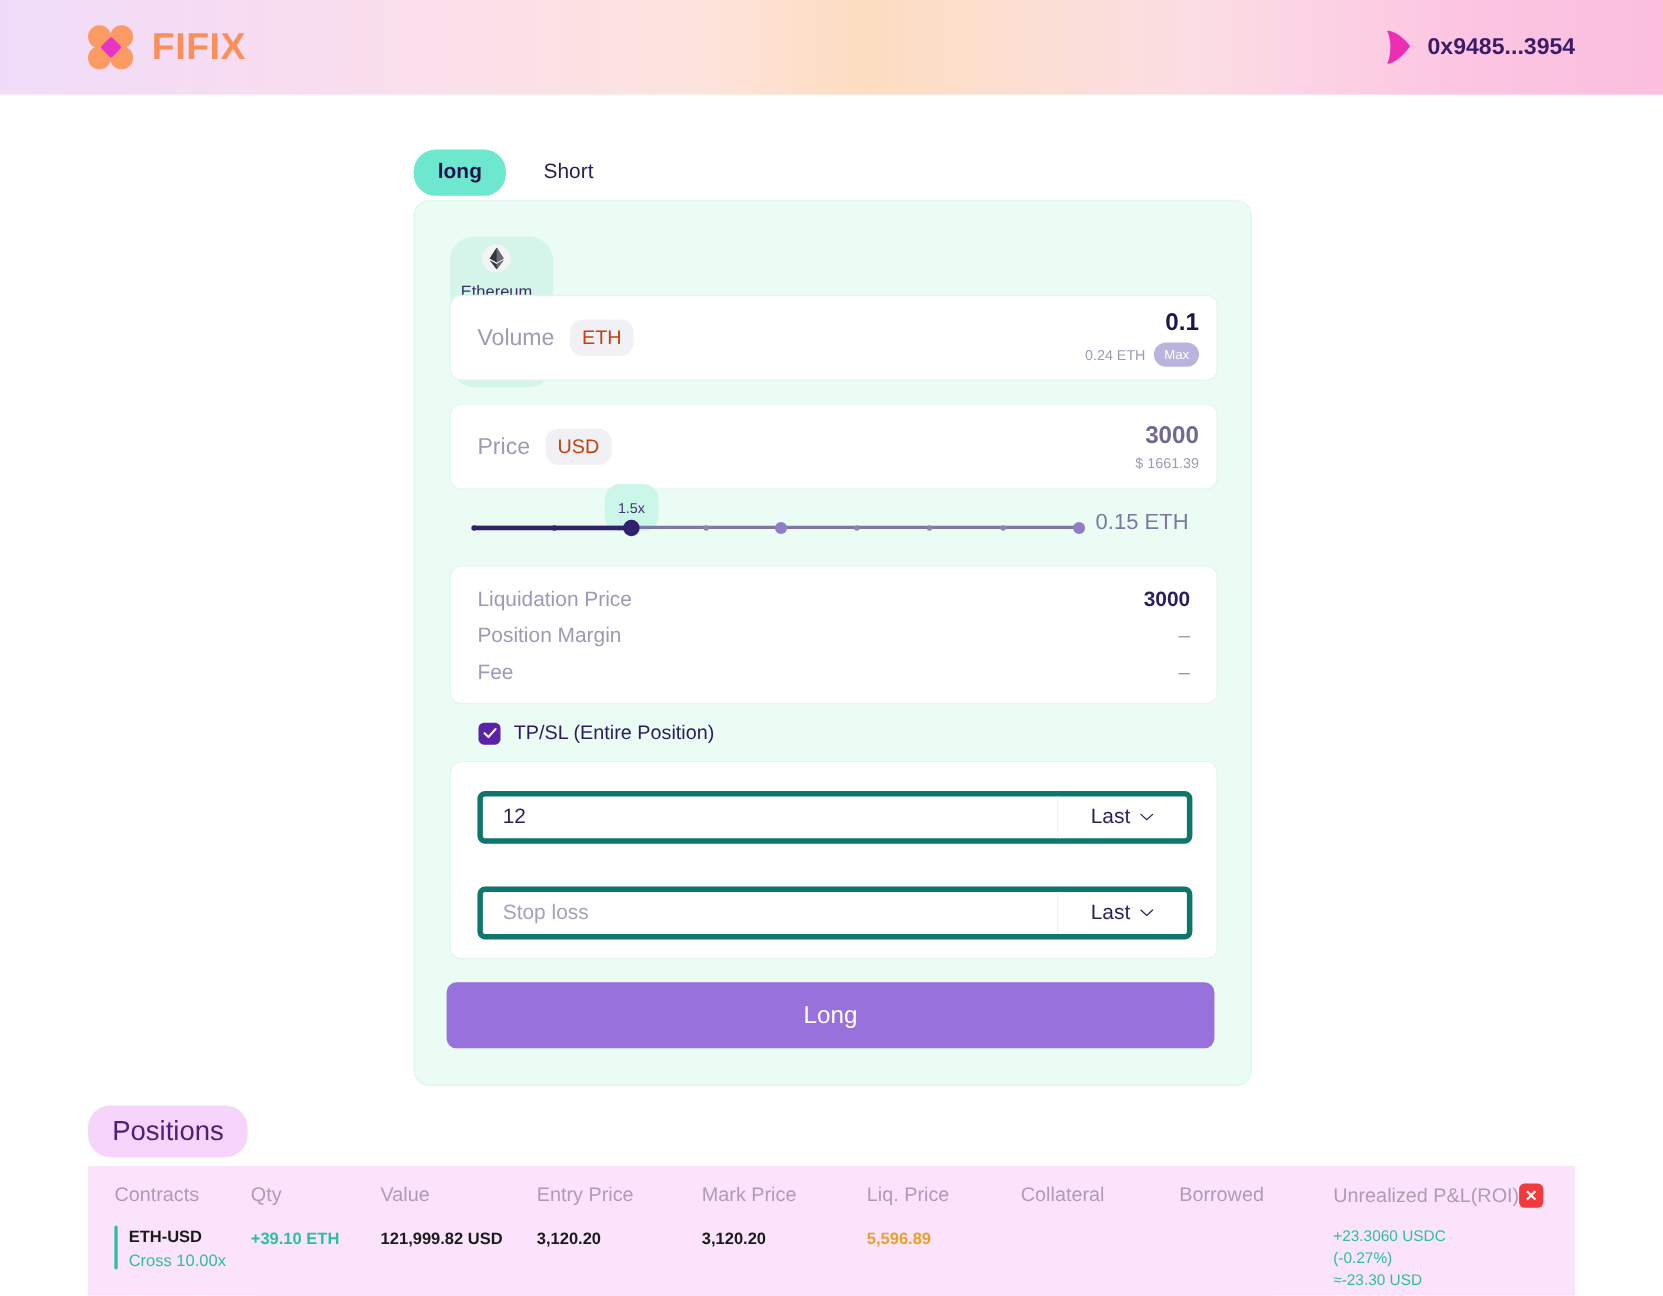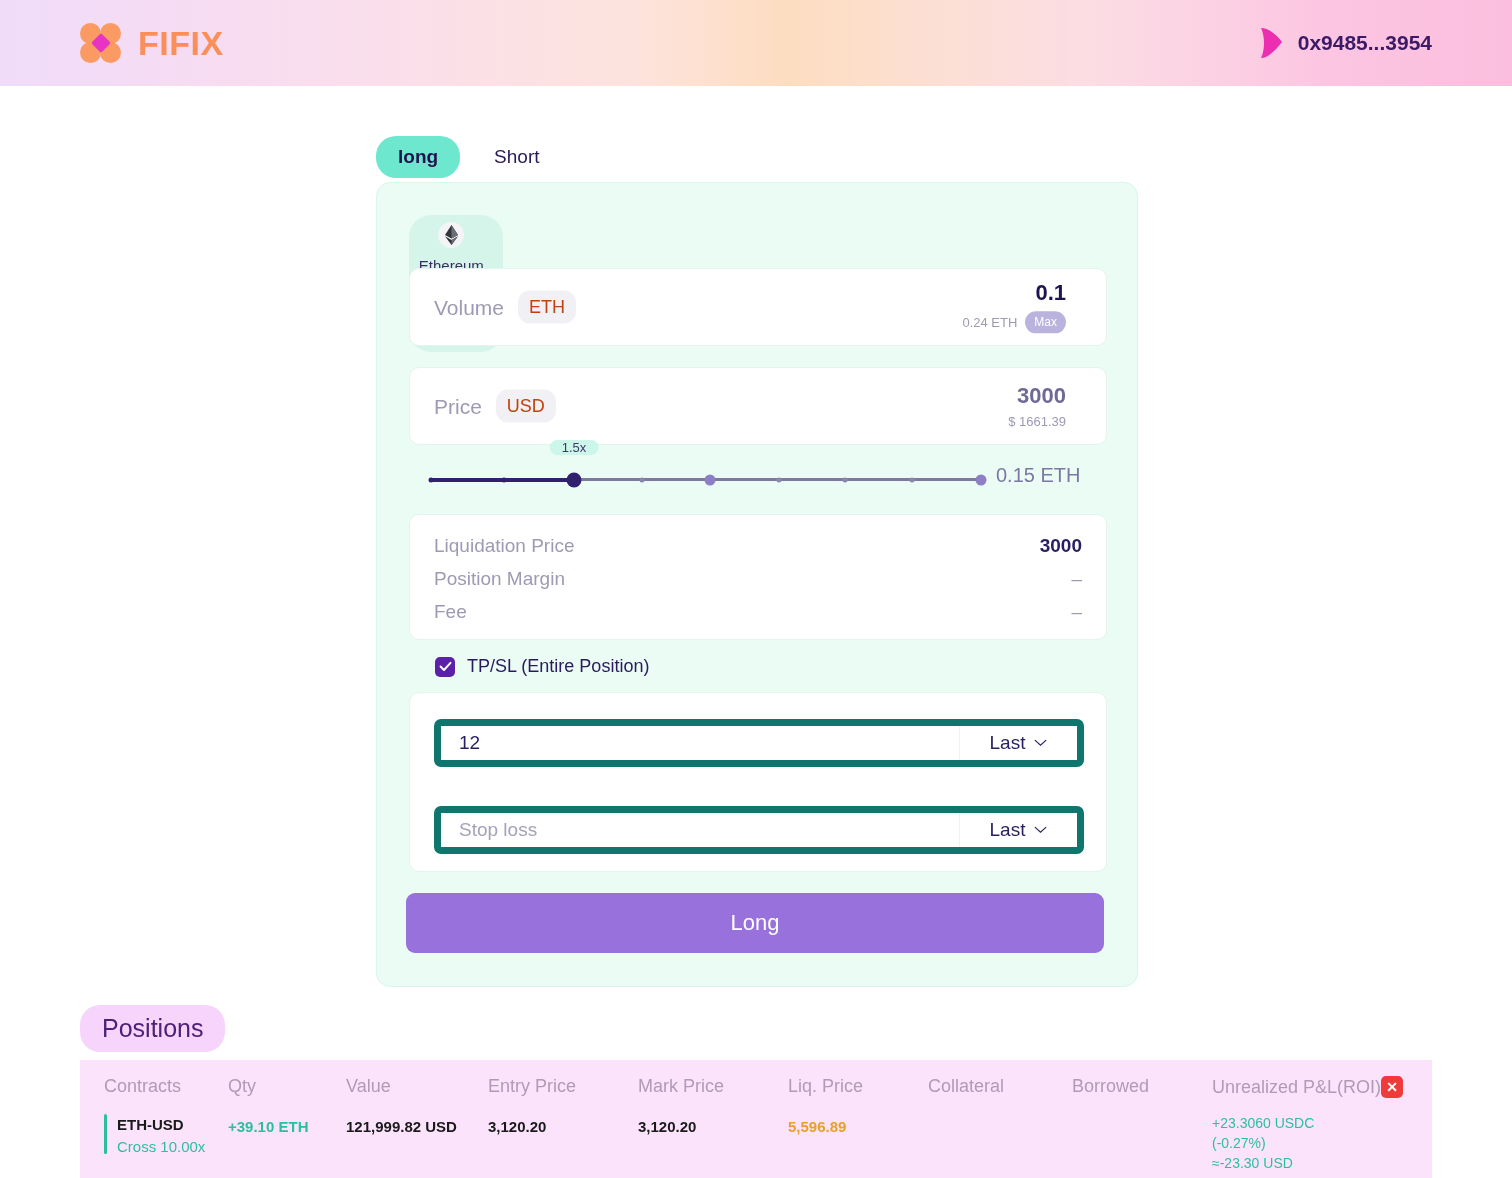--- a/index.html
+++ b/index.html
@@ -107,21 +107,21 @@
     position: absolute; left: 24px; top: 50%;
     transform: translateY(-50%);
     display: flex; align-items: center; gap: 14px;
   }
   .field-label { font-size: 21px; color: #9e9ab4; }
   .unit-badge {
     font-size: 18px; color: #c2410c; background: #f1f0f5;
     border-radius: 12px; padding: 6px 11px;
   }
   .field-right {
-    position: absolute; right: 40px; top: 50%;
+    position: absolute; right: 16px; top: 50%;
     transform: translateY(-50%); text-align: right;
   }
   .val-main { font-size: 22px; font-weight: bold; color: #1f1453; line-height: 1.15; }
   .val-main.soft { color: #6f6a95; }
   .val-sub {
     font-size: 13px; color: #9e9ab4; margin-top: 6px;
     display: flex; align-items: center; justify-content: flex-end; gap: 8px;
   }
   .max-pill {
     background: #b9b3dd; color: #ffffff;
@@ -153,21 +153,21 @@
   .tick.gray { background: #8b87ab; }
   .tick.purp { background: #8d7fc4; }
   .slider-label {
     position: absolute; left: 566px; top: -6px;
     font-size: 20px; color: #7d78a3;
   }
   .lev-tip {
     position: absolute; left: 574px; top: 440px;
     transform: translateX(-50%);
     background: #cdf6ea; color: #3e3a63;
-    border-radius: 14px; padding: 0 12px; font-size: 13px;
+    border-radius: 14px; padding: 14px 12px; font-size: 13px;
   }
 
   
   .stat-row {
     display: flex; align-items: center; justify-content: space-between;
     height: 33px;
   }
   .stat-key { font-size: 19px; color: #9e9ab4; }
   .stat-val { font-size: 19px; font-weight: bold; color: #2b1e60; }
   .stat-val.dash { color: #9e9ab4; font-weight: normal; }
@@ -179,21 +179,21 @@
   }
   .cbox {
     width: 20px; height: 20px; border-radius: 5px;
     background: #5b21a8; display: flex;
     align-items: center; justify-content: center; cursor: pointer;
   }
   .tpsl-label { font-size: 18px; color: #2a1a5e; }
 
   .tp-input-row {
     position: absolute; left: 24px; width: 650px; height: 48px;
-    border: 7px solid #0f766e; border-radius: 7px;
+    border: 5px solid #0f766e; border-radius: 7px;
     background: #fff; display: flex; align-items: stretch;
   }
   .tp-row-1 { top: 26px; }
   .tp-row-2 { top: 113px; }
   .tp-input {
     flex: 1; border: none; outline: none; background: transparent;
     font-family: "Liberation Sans", sans-serif;
     font-size: 19px; color: #2b1e60; padding: 0 18px;
   }
   .tp-input::placeholder { color: #a5a1b8; }

